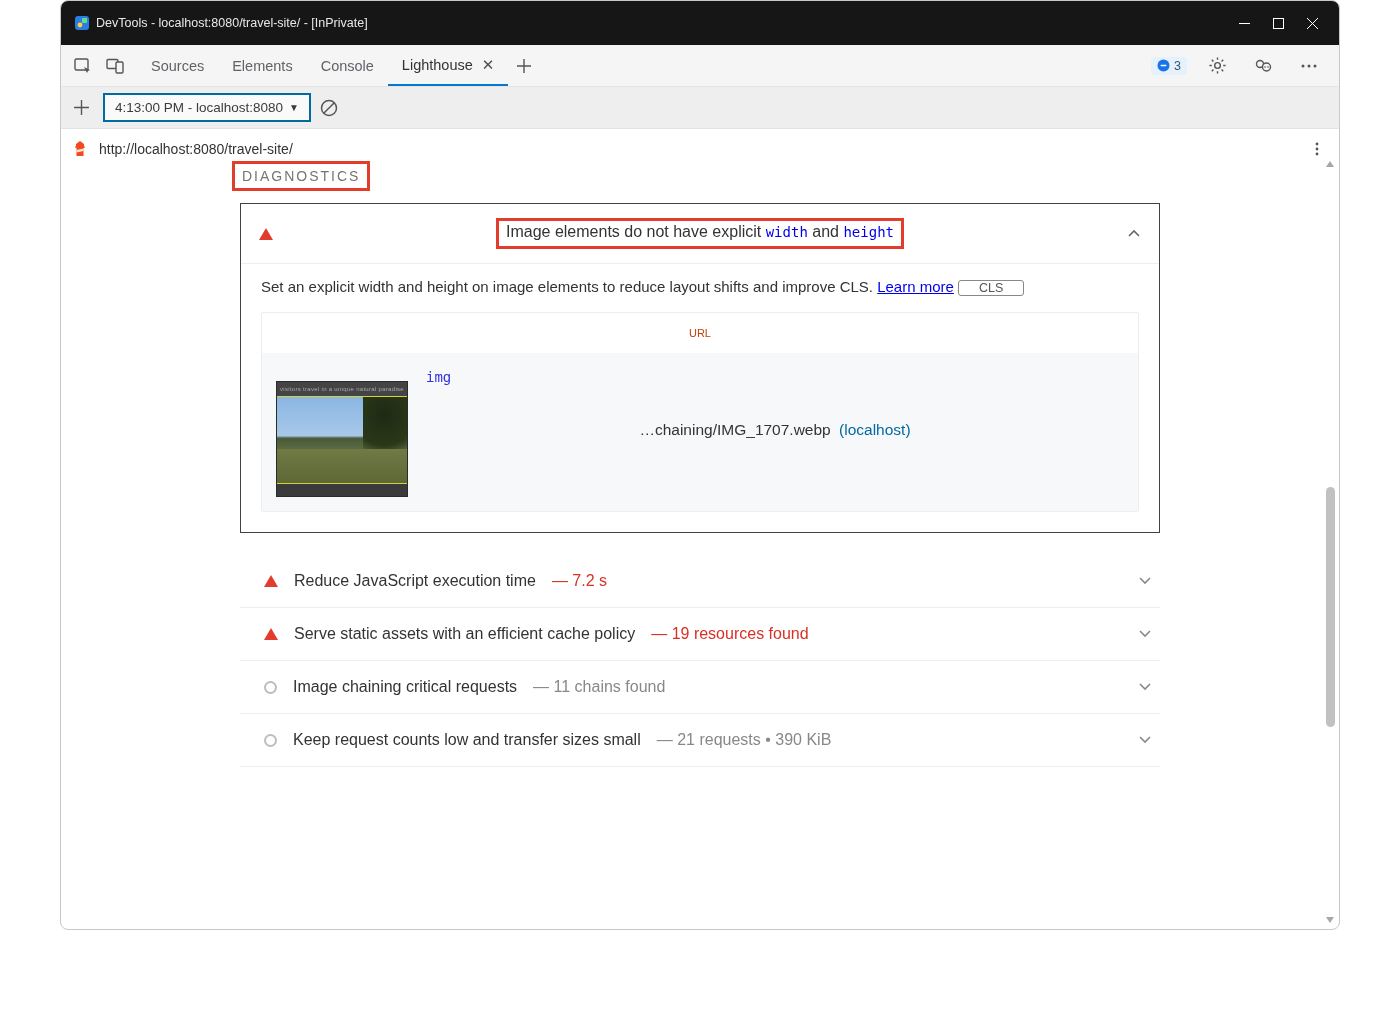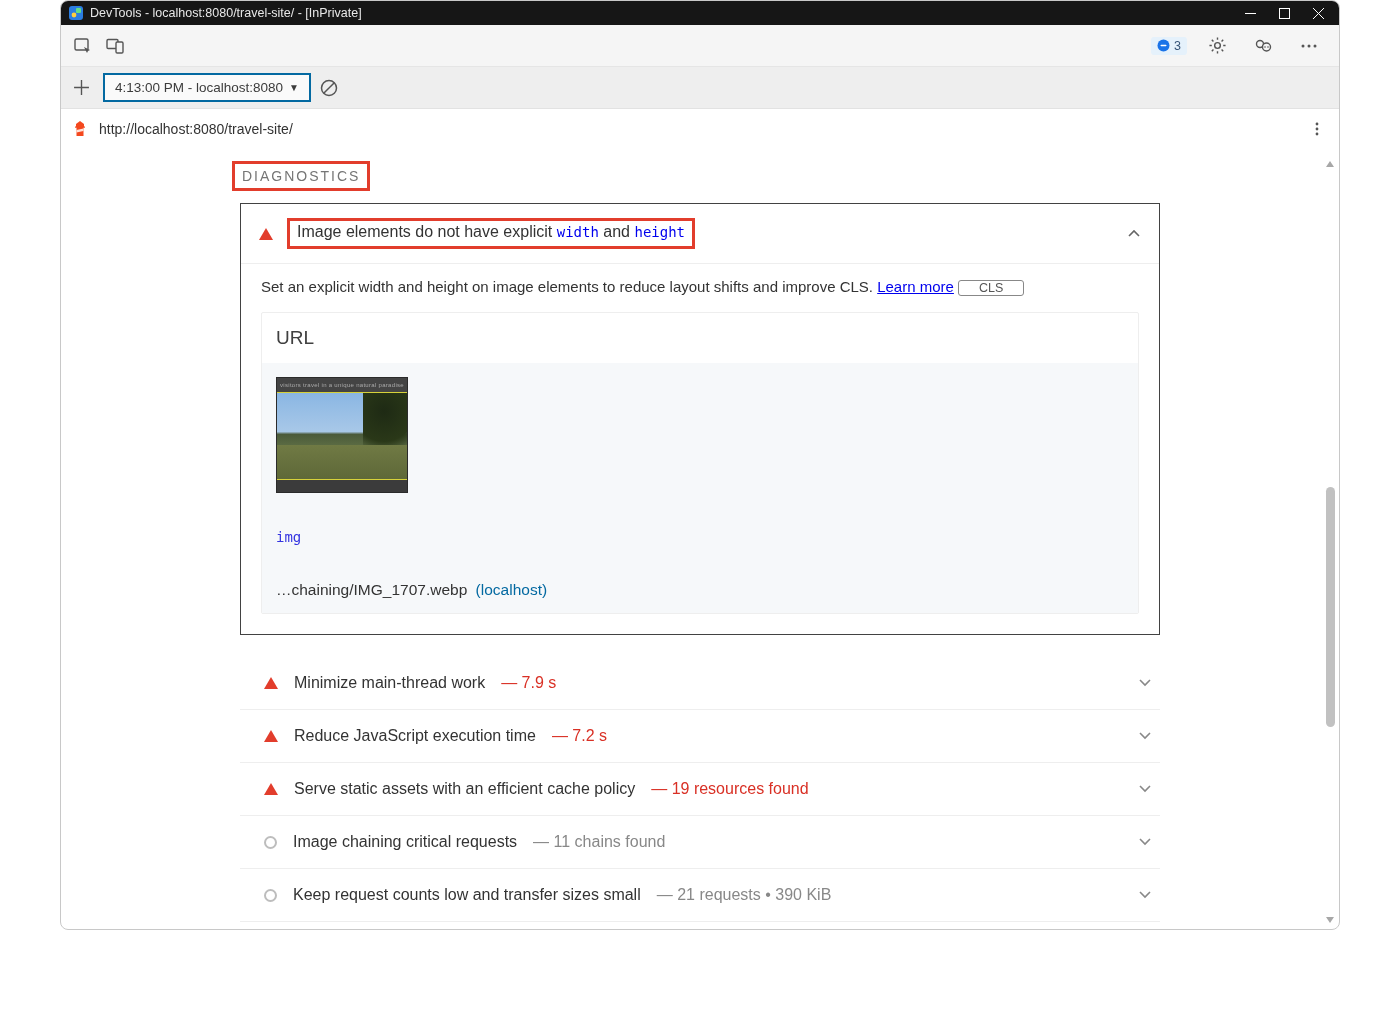--- a/index.html
+++ b/index.html
@@ -1,20 +1,20 @@
 <!DOCTYPE html>
 <html><head>
 <meta charset="utf-8">
 <style>
   * { box-sizing: border-box; }
   html, body { margin:0; padding:0; font-family: "Segoe UI", Arial, sans-serif; font-size:14px; color:#333; background:#fff; }
   .window { width:1280px; height:930px; margin:0 auto; border:1px solid #c8c8c8; border-radius:8px; overflow:hidden; background:#fff; position:relative; }
 
   
-  .titlebar { height:24px; background:#161616; color:#e8e8e8; display:flex; align-items:center; padding:0 7px; }
+  .titlebar { height:44px; background:#161616; color:#e8e8e8; display:flex; align-items:center; padding:0 13px; }
   .titlebar .app-icon { width:16px; height:16px; margin-right:6px; display:flex; align-items:center; justify-content:center;}
   .titlebar .title-text { font-size:12.5px; flex:1; }
   .winbtns { display:flex; gap:18px; margin-right:6px; }
   .winbtn { width:16px; height:16px; display:flex; align-items:center; justify-content:center; }
   .winbtn svg { width:11px; height:11px; }
 
   
   .tabstrip { height:42px; background:#f5f5f5; border-bottom:1px solid #e5e5e5; display:flex; align-items:center; padding:0 6px; }
   .tabstrip .icon-btn { width:32px; height:32px; display:flex; align-items:center; justify-content:center; color:#555; }
   .tabs { display:flex; align-items:center; margin-left:6px; }
@@ -46,33 +46,33 @@
   .scroll-thumb { position:absolute; right:2px; width:9px; top:330px; height:240px; background:#c1c1c1; border-radius:5px;}
 
   .content { width:920px; margin:0 auto; padding-top:4px;}
 
   .section-header { display:inline-block; font-size:14px; letter-spacing:2px; color:#757575; padding:4px 7px; border:3px solid #e23d2c; margin-bottom:12px; margin-left:-8px;}
 
   .card { border:1px solid #424242; }
   .audit-hdr { display:flex; align-items:center; padding:14px 18px; border-bottom:1px solid #eeeeee; gap:14px; }
   .tri { width:0;height:0;border-left:7px solid transparent;border-right:7px solid transparent;border-bottom:12px solid #e23d2c; flex:0 0 auto;}
   .tri.gray-circle { width:13px;height:13px; border:2px solid #bdbdbd; border-radius:50%; background:none; border-left:2px solid #bdbdbd;border-right:2px solid #bdbdbd;border-bottom:2px solid #bdbdbd;border-top:2px solid #bdbdbd;}
-  .audit-title { font-size:16px; color:#333; flex:1;}
+  .audit-title { font-size:16px; color:#333; flex:1;text-align:center;}
   .boxed-title { border:3px solid #e23d2c; padding:2px 7px 5px 7px; display:inline-block;}
   .code-kw { font-family:"Consolas","Menlo",monospace; font-size:14px; color:#0000ee;}
   .chev { color:#666; }
 
   .card-body { padding:14px 20px 20px 20px; }
   .desc { font-size:15px; color:#333; margin-bottom:16px;}
   .desc a { color:#0000ee; text-decoration:underline;}
   .badge { display:inline-block; border:1px solid #888; border-radius:3px; padding:0 20px; font-size:12.5px; color:#555; margin-left:4px;}
 
   .table { border:1px solid #eeeeee; border-radius:2px; overflow:hidden;}
-  .thead { text-align:left; color:#404040; padding:14px; font-size:19px;}
-  .trow { display:flex; background:#f6f8fa; padding:14px 14px; align-items:flex-start; gap:18px; min-height:150px;flex-direction:column;}
+  .thead { text-align:center; color:#c2410c; padding:14px; font-size:11px;}
+  .trow { display:flex; background:#f6f8fa; padding:14px 14px; align-items:flex-end; gap:18px; min-height:150px;}
   .thumb { width:132px; flex:0 0 132px; }
   .thumb-inner { border:1px solid #2b2b2b; background:#2b2b2b; }
   .thumb-banner { background:#444; color:#aaa; font-size:6px; text-align:center; padding:4px 2px; letter-spacing:0.3px;}
   .thumb-hr { height:1px; background:#d6d13a; }
   .thumb-img { height:86px; background:linear-gradient(to bottom,#8ab6e3 0%, #a8c8e8 45%, #4a5a3a 48%, #5a6a42 60%, #6a7548 100%); position:relative; overflow:hidden;}
   .thumb-img::before{content:"";position:absolute;left:66%;top:-6px;width:70px;height:60px;background:radial-gradient(circle at 30% 40%, #1e2a14 0%, #2a3818 50%, transparent 70%);}
   .thumb-img::after{content:"";position:absolute;left:0;right:0;bottom:0;height:34px;background:linear-gradient(to top,#5e6838 0%, #707a44 100%);}
   .thumb-footer { height:12px; background:#3b3b3b;}
   .tag { font-family:"Consolas",monospace; font-size:14px; color:#3434e0; align-self:flex-start; margin-top:2px;}
   .url-cell { flex:1; text-align:center; font-size:15.5px; color:#333; align-self:center;}
@@ -129,20 +129,41 @@
           <rect x="2" y="3" width="13" height="11" rx="1.5" fill="none" stroke="#555" stroke-width="1.4"></rect>
           <path d="M11 11 l6 3 -2 1 -1 2 z" fill="#555"></path>
         </svg>
     </span>
     <span class="icon-btn">
       <svg width="20" height="20" viewBox="0 0 20 20">
           <rect x="2" y="3.5" width="11" height="9" rx="1.2" fill="none" stroke="#555" stroke-width="1.4"></rect>
           <rect x="11" y="6" width="7" height="11" rx="1.2" fill="#f5f5f5" stroke="#555" stroke-width="1.4"></rect>
         </svg>
     </span>
+    <div class="tabs">
+      <div class="tab">
+          <span>Sources</span>
+        </div>
+      <div class="tab">
+          <span>Elements</span>
+        </div>
+      <div class="tab">
+          <span>Console</span>
+        </div>
+      <div class="tab active">
+        <span>Lighthouse</span>
+        <span class="close">✕</span>
+      </div>
+      <span class="icon-btn">
+          <svg width="16" height="16" viewBox="0 0 16 16">
+            <line x1="8" y1="1" x2="8" y2="15" stroke="#555" stroke-width="1.4"></line>
+            <line x1="1" y1="8" x2="15" y2="8" stroke="#555" stroke-width="1.4"></line>
+          </svg>
+        </span>
+    </div>
     <div class="right">
       <span class="issue-pill">
         <svg class="dot" viewBox="0 0 13 13">
             <circle cx="6.5" cy="6.5" r="6" fill="#1a73e8"></circle>
             <path d="M3.5 6 h6 M6.5 3.5 v2 M6.5 9 v0" stroke="#fff" stroke-width="0"></path>
             <rect x="3.5" y="5.7" width="6" height="1.5" fill="#fff" rx="0.7"></rect>
           </svg>
         <span>3</span>
       </span>
       <span class="icon-btn">
@@ -259,31 +280,20 @@
                 </div>
               </div>
             </div>
           </div>
         </div>
       </div>
 
       <div class="list" id="rows-mount">
           <div class="row">
             <span class="tri"></span>
-            <span class="title">Minimize main-thread work</span>
-            <span class="metric red">—  7.9 s</span>
-            <span class="spacer"></span>
-            <span class="chev2">
-              <svg width="14" height="14" viewBox="0 0 14 14">
-                <polyline points="2,4 7,9 12,4" fill="none" stroke="#888" stroke-width="1.6"></polyline>
-              </svg>
-            </span>
-          </div>
-          <div class="row">
-            <span class="tri"></span>
             <span class="title">Reduce JavaScript execution time</span>
             <span class="metric red">—  7.2 s</span>
             <span class="spacer"></span>
             <span class="chev2">
               <svg width="14" height="14" viewBox="0 0 14 14">
                 <polyline points="2,4 7,9 12,4" fill="none" stroke="#888" stroke-width="1.6"></polyline>
               </svg>
             </span>
           </div>
           <div class="row">

